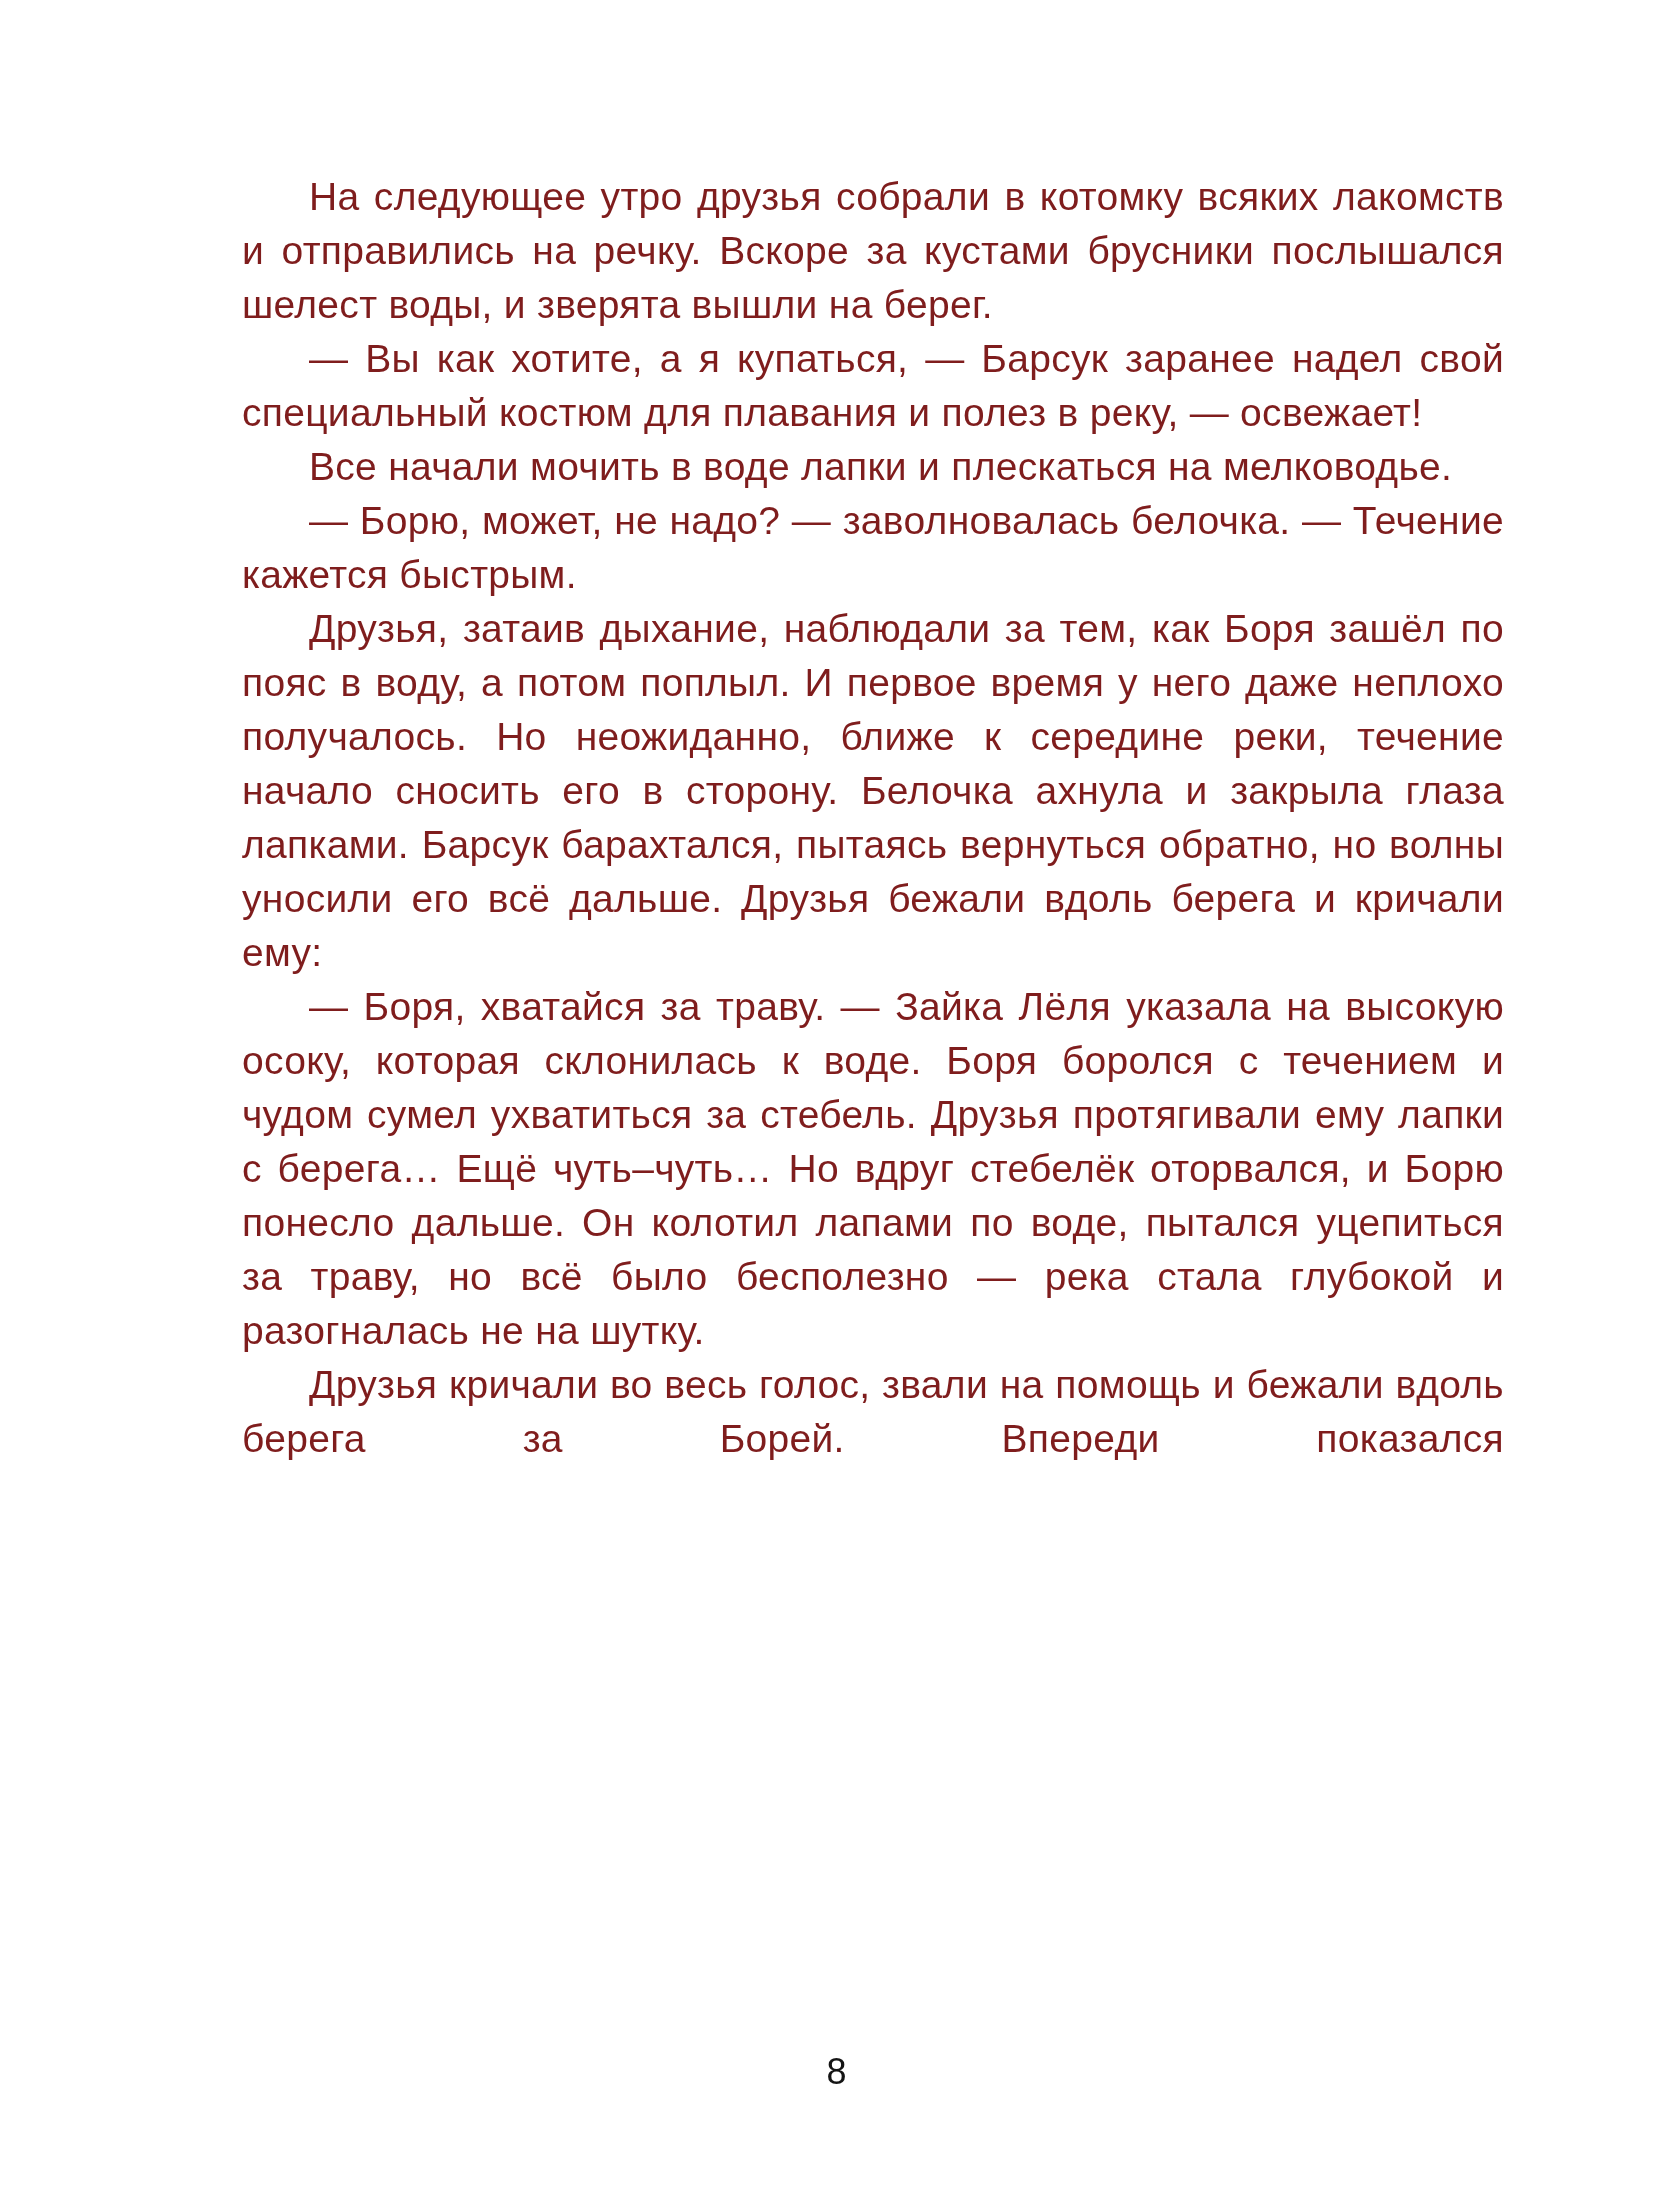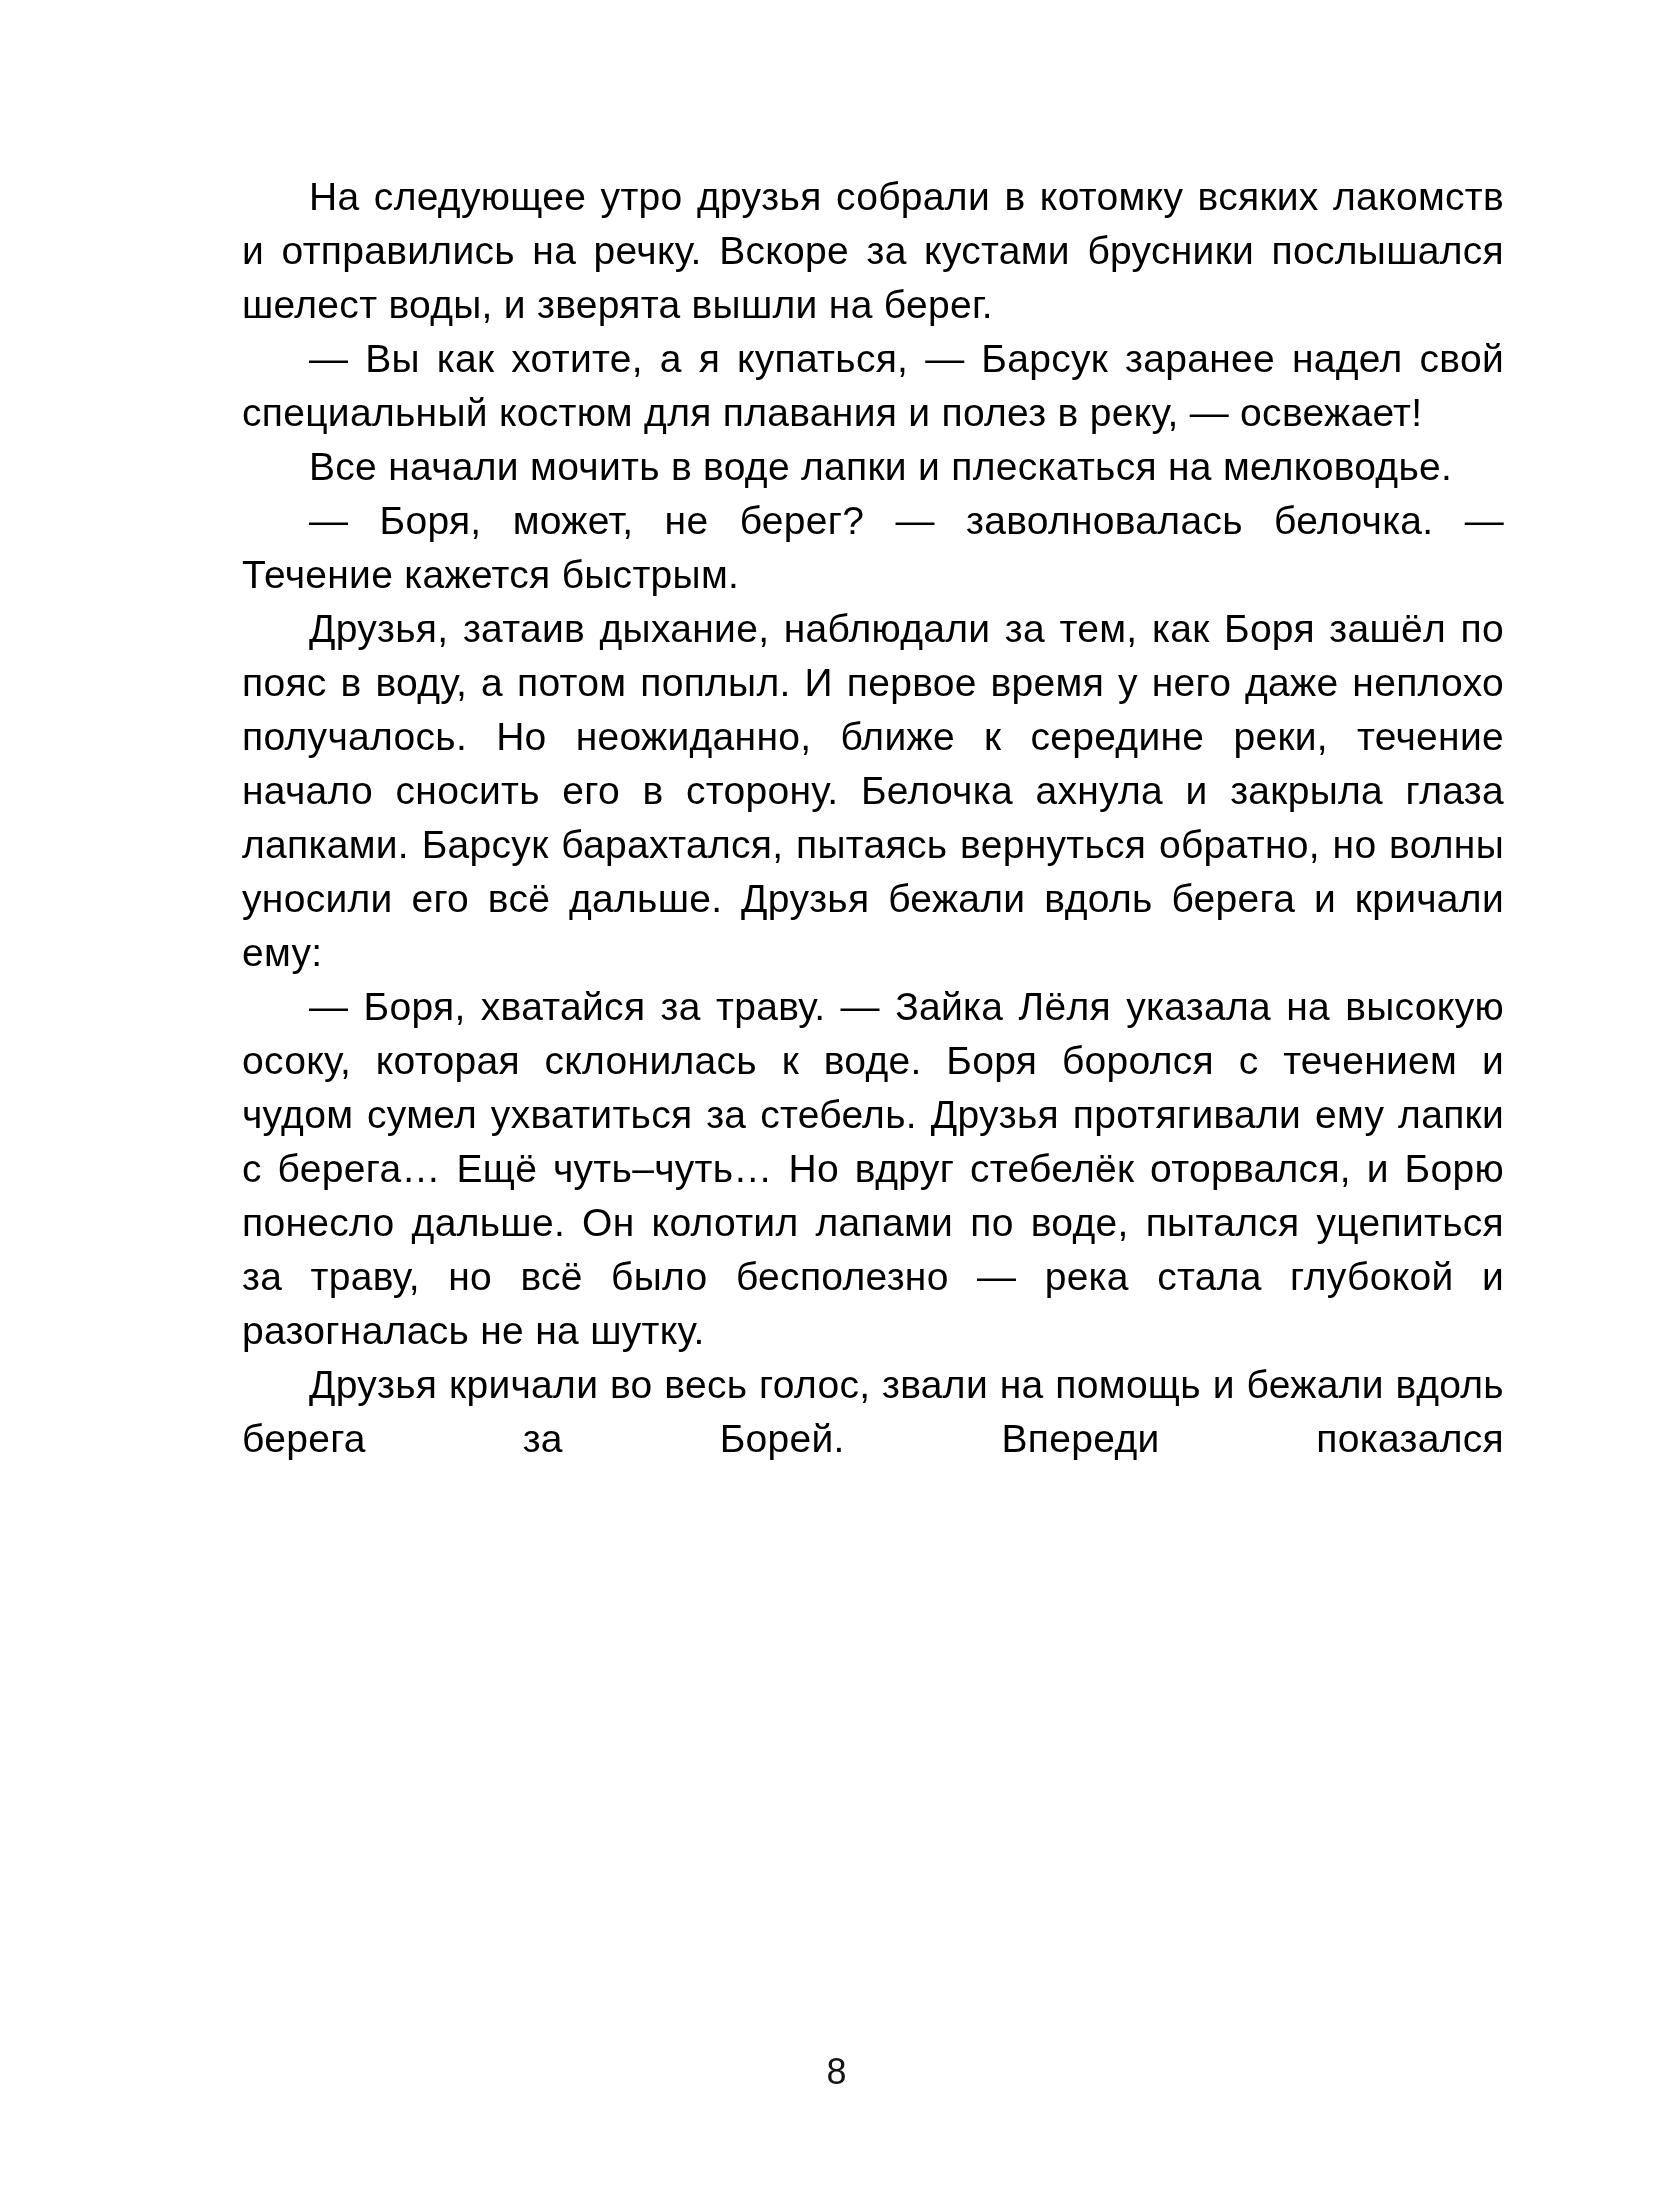--- a/index.html
+++ b/index.html
@@ -28,21 +28,21 @@
 
   .paragraph {
     margin: 0;
     padding: 0;
     text-align: justify;
     text-justify: inter-word;
     text-indent: 67px;
     font-family: "Liberation Sans", "DejaVu Sans", sans-serif;
     font-size: 39px;
     line-height: 54px;
-    color: #000000;
+    color: #7f1d1d;
     letter-spacing: 0.3px;
     word-spacing: 0px;
     font-stretch: condensed;
     -webkit-font-smoothing: antialiased;
   }
 
   
   .paragraph.continues {
     text-align-last: justify;
   }
@@ -61,21 +61,21 @@
 </style>
 </head>
 <body>
 
 <div class="page">
 
   <div class="text-column">
     <p class="paragraph">На следующее утро друзья собрали в котомку всяких лакомств и отправились на речку. Вскоре за кустами брусники послышался шелест воды, и зверята вышли на берег.</p>
     <p class="paragraph">— Вы как хотите, а я купаться, — Барсук заранее надел свой специальный костюм для плавания и полез в реку, — освежает!</p>
     <p class="paragraph">Все начали мочить в воде лапки и плескаться на мелководье.</p>
-    <p class="paragraph">— Боря, может, не берег? — заволновалась белочка. — Течение кажется быстрым.</p>
+    <p class="paragraph">— Борю, может, не надо? — заволновалась белочка. — Течение кажется быстрым.</p>
     <p class="paragraph">Друзья, затаив дыхание, наблюдали за тем, как Боря зашёл по пояс в воду, а потом поплыл. И первое время у него даже неплохо получалось. Но неожиданно, ближе к середине реки, течение начало сносить его в сторону. Белочка ахнула и закрыла глаза лапками. Барсук барахтался, пытаясь вернуться обратно, но волны уносили его всё дальше. Друзья бежали вдоль берега и кричали ему:</p>
     <p class="paragraph">— Боря, хватайся за траву. — Зайка Лёля указала на высокую осоку, которая склонилась к воде. Боря боролся с течением и чудом сумел ухватиться за стебель. Друзья протягивали ему лапки с берега… Ещё чуть–чуть… Но вдруг стебелёк оторвался, и Борю понесло дальше. Он колотил лапами по воде, пытался уцепиться за траву, но всё было бесполезно — река стала глубокой и разогналась не на шутку.</p>
     <p class="paragraph continues">Друзья кричали во весь голос, звали на помощь и бежали вдоль берега за Борей. Впереди показался</p>
   </div>
 
   <div class="page-number">8</div>
 
 </div>
 
 

